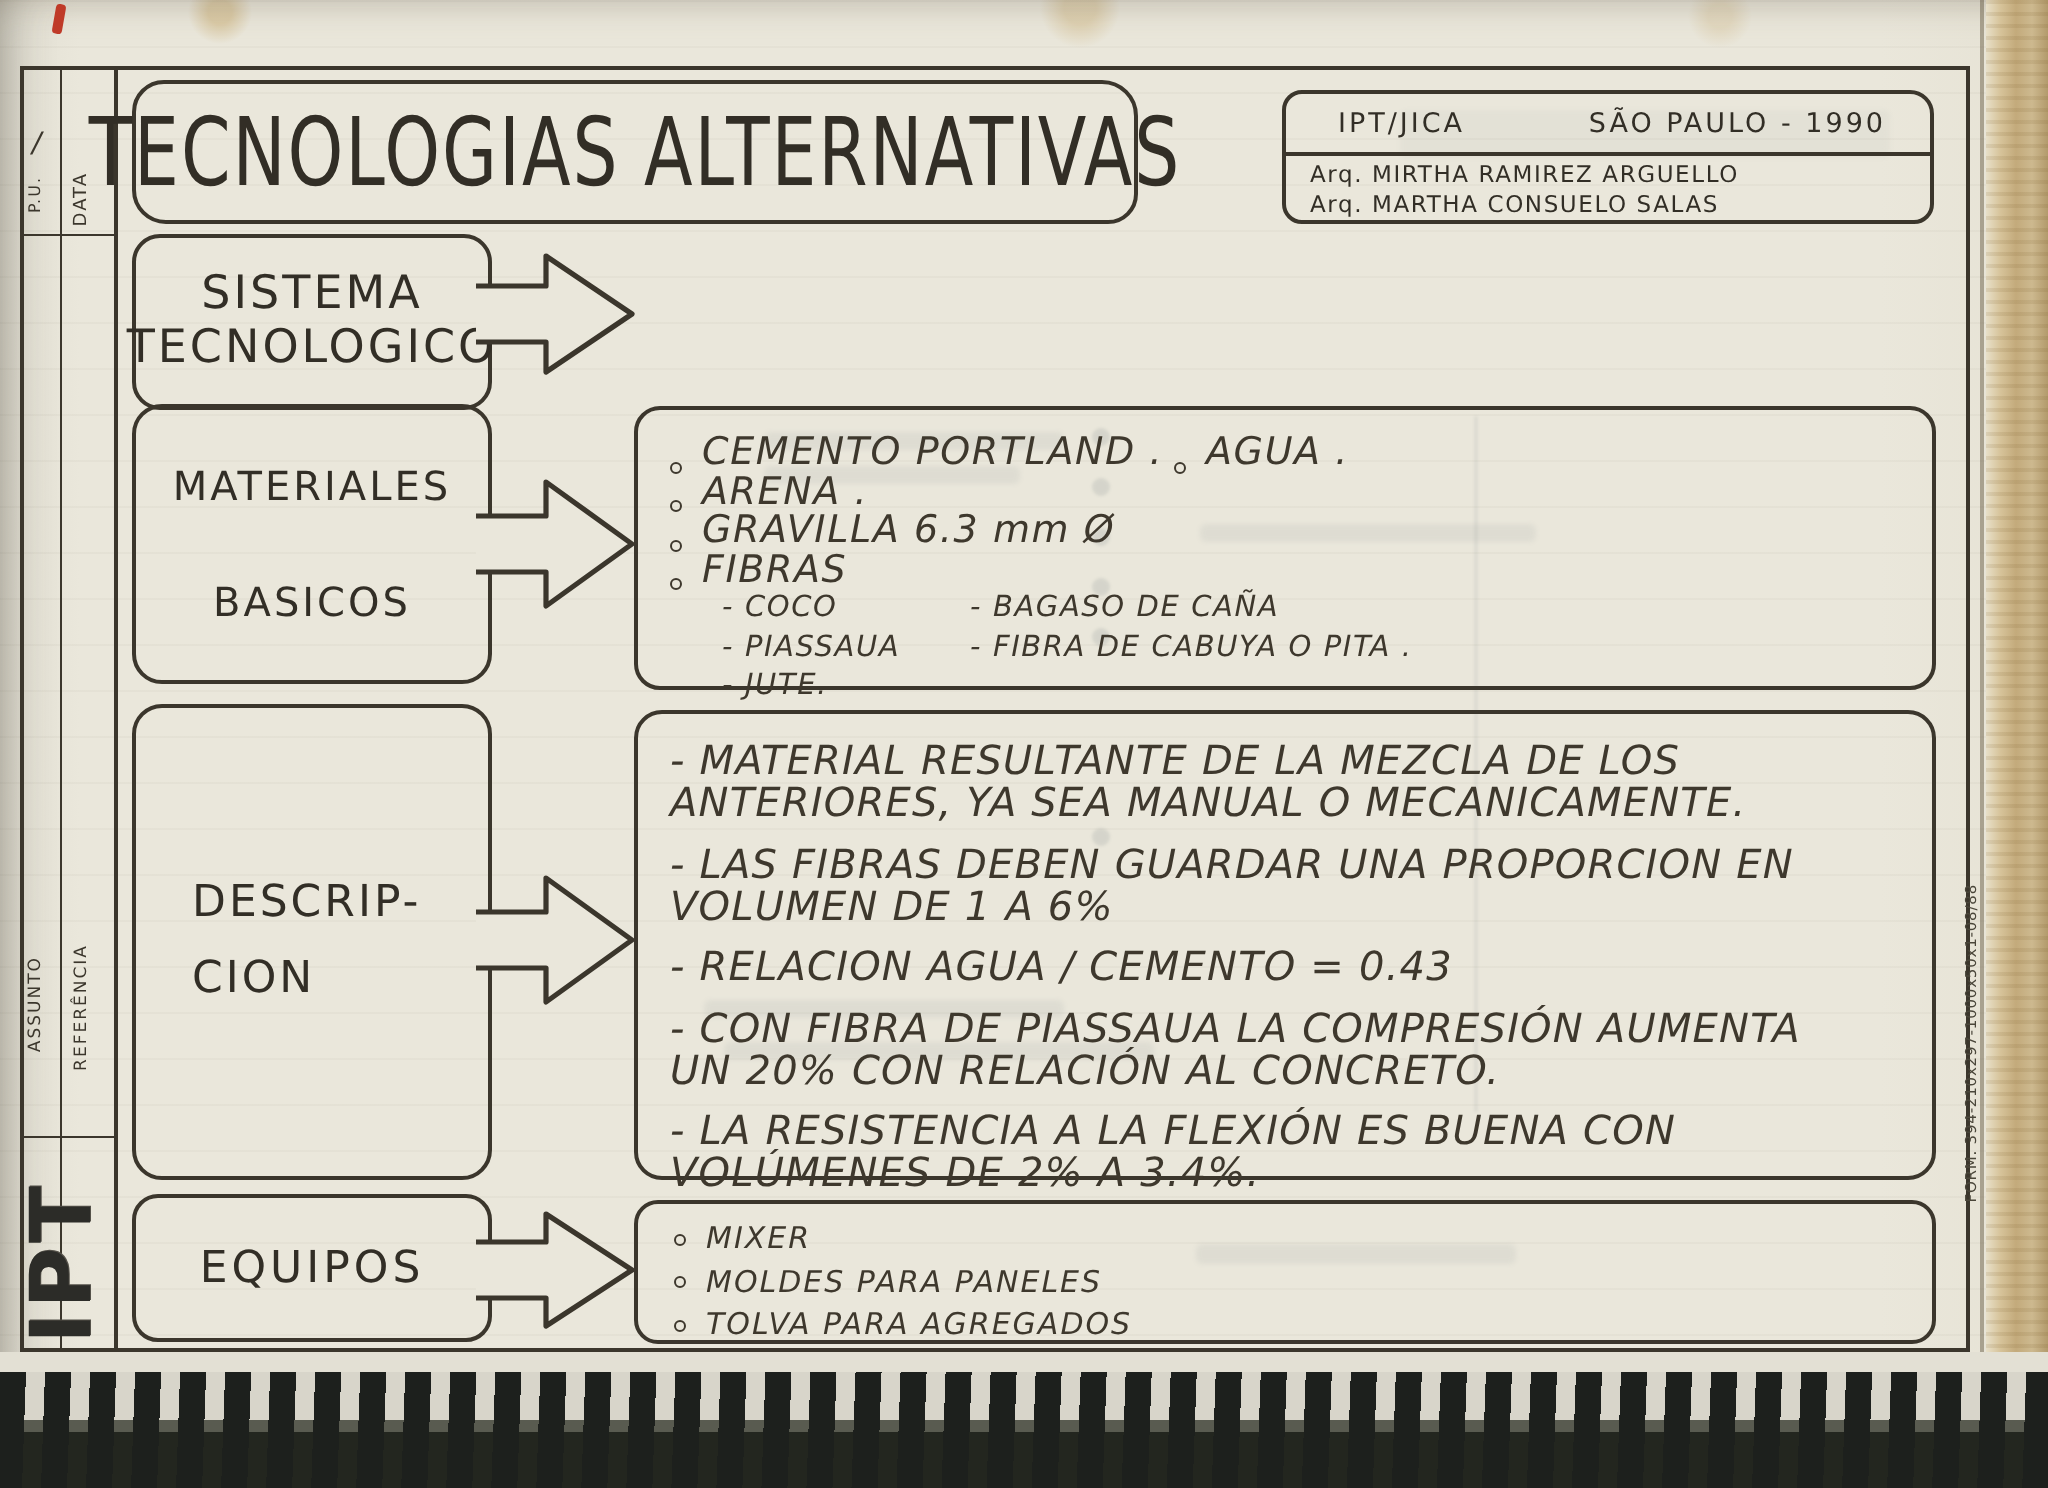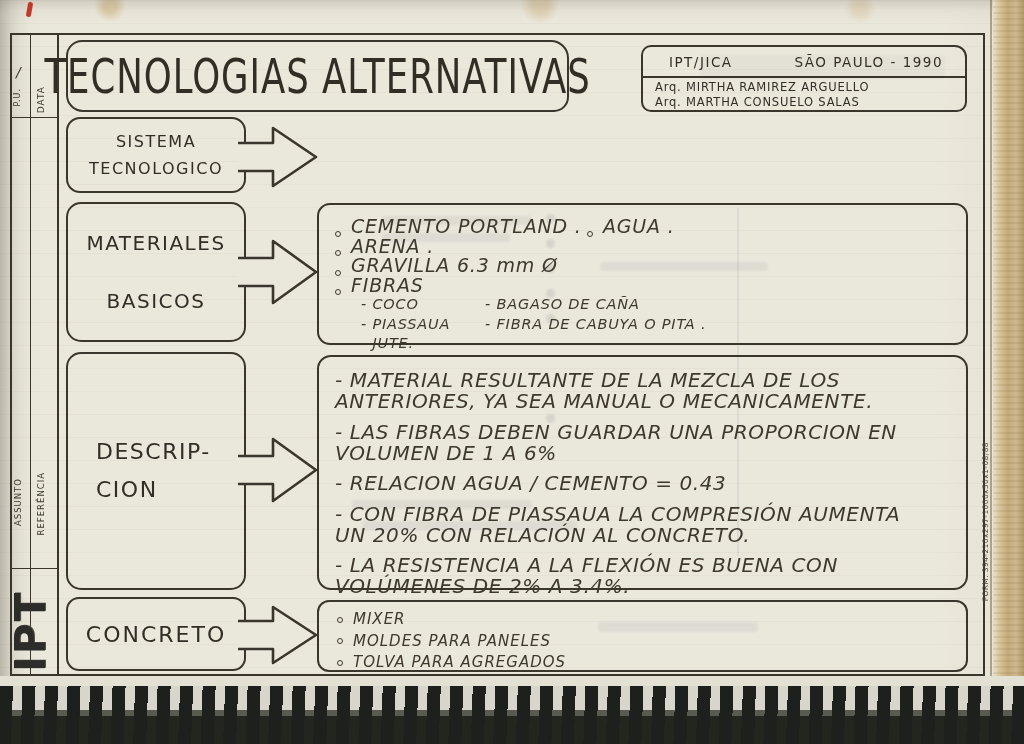--- a/index.html
+++ b/index.html
@@ -34,21 +34,21 @@
 
   
   .title-box { position:absolute; left:66px; top:40px; width:503px; height:72px; border:2.6px solid #3b362c; border-radius:16px 18px 15px 17px; display:flex; align-items:center; justify-content:center; }
   .title-text { font-size:37px; letter-spacing:1px; color:#322e26; transform:scale(0.96,1.28); white-space:nowrap; }
   .hdr-box { position:absolute; left:641px; top:45px; width:326px; height:67px; border:2.4px solid #3b362c; border-radius:10px 12px 10px 10px; overflow:hidden; }
   .hdr-row1 { height:31px; border-bottom:2px solid #3b362c; display:flex; align-items:center; justify-content:space-between; padding:0 22px 0 26px; font-size:13.5px; letter-spacing:1.5px; color:#322e26; }
   .hdr-row2 { padding:2px 8px 0 12px; font-size:11.5px; letter-spacing:0.8px; color:#322e26; line-height:15px; }
 
   
   .label-box { position:absolute; left:66px; width:180px; border:2.6px solid #3b362c; display:flex; flex-direction:column; align-items:center; justify-content:center; color:#322e26; }
-  .lb-sistema { top:117px; height:76px; border-radius:14px; font-size:16px; letter-spacing:1.5px; line-height:27px; }
+  .lb-sistema { top:117px; height:88px; border-radius:14px; font-size:23px; letter-spacing:1.5px; line-height:27px; }
   .lb-materiales { top:202px; height:140px; border-radius:15px; font-size:20px; letter-spacing:1.5px; line-height:58px; }
   .lb-descripcion { top:352px; height:238px; border-radius:15px; font-size:22px; letter-spacing:1.5px; line-height:38px; align-items:flex-start; padding-left:28px; }
   .lb-equipos { top:597px; height:74px; border-radius:13px; font-size:22px; letter-spacing:2px; }
 
   
   .arrow { position:absolute; left:237px; }
   .ar-1 { top:119px; } .ar-2 { top:230px; } .ar-3 { top:428px; } .ar-4 { top:598px; }
 
   
   .content-box { position:absolute; left:317px; width:651px; border:2.4px solid #3b362c; color:#3e382d; }
@@ -196,21 +196,21 @@
   </svg>
   <div class="content-box cb-descripcion hand">
     <div class="desc-p" style="max-width:600px;">- MATERIAL RESULTANTE DE LA MEZCLA DE LOS ANTERIORES, YA SEA MANUAL O MECANICAMENTE.</div>
     <div class="desc-p">- LAS FIBRAS DEBEN GUARDAR UNA PROPORCION EN VOLUMEN DE 1 A 6%</div>
     <div class="desc-p">- RELACION AGUA / CEMENTO = 0.43</div>
     <div class="desc-p" style="max-width:600px;">- CON FIBRA DE PIASSAUA LA COMPRESIÓN AUMENTA UN 20% CON RELACIÓN AL CONCRETO.</div>
     <div class="desc-p">- LA RESISTENCIA A LA FLEXIÓN ES BUENA CON VOLÚMENES DE 2% A 3.4%.</div>
   </div>
 
   <div class="label-box lb-equipos">
-    <span>CONCRETO</span>
+    <span>EQUIPOS</span>
   </div>
   <svg class="arrow ar-4" width="84" height="74" viewBox="0 0 84 74">
     <path d="M1 23 H36 V9 L79 37 L36 65 V51 H1" fill="#eae7db" stroke="#3b362c" stroke-width="2.6" stroke-linejoin="round"></path>
   </svg>
   <div class="content-box cb-equipos hand">
     <div class="eq-line">
       <span class="bullet"></span>
       <span>MIXER</span>
     </div>
     <div class="eq-line">

